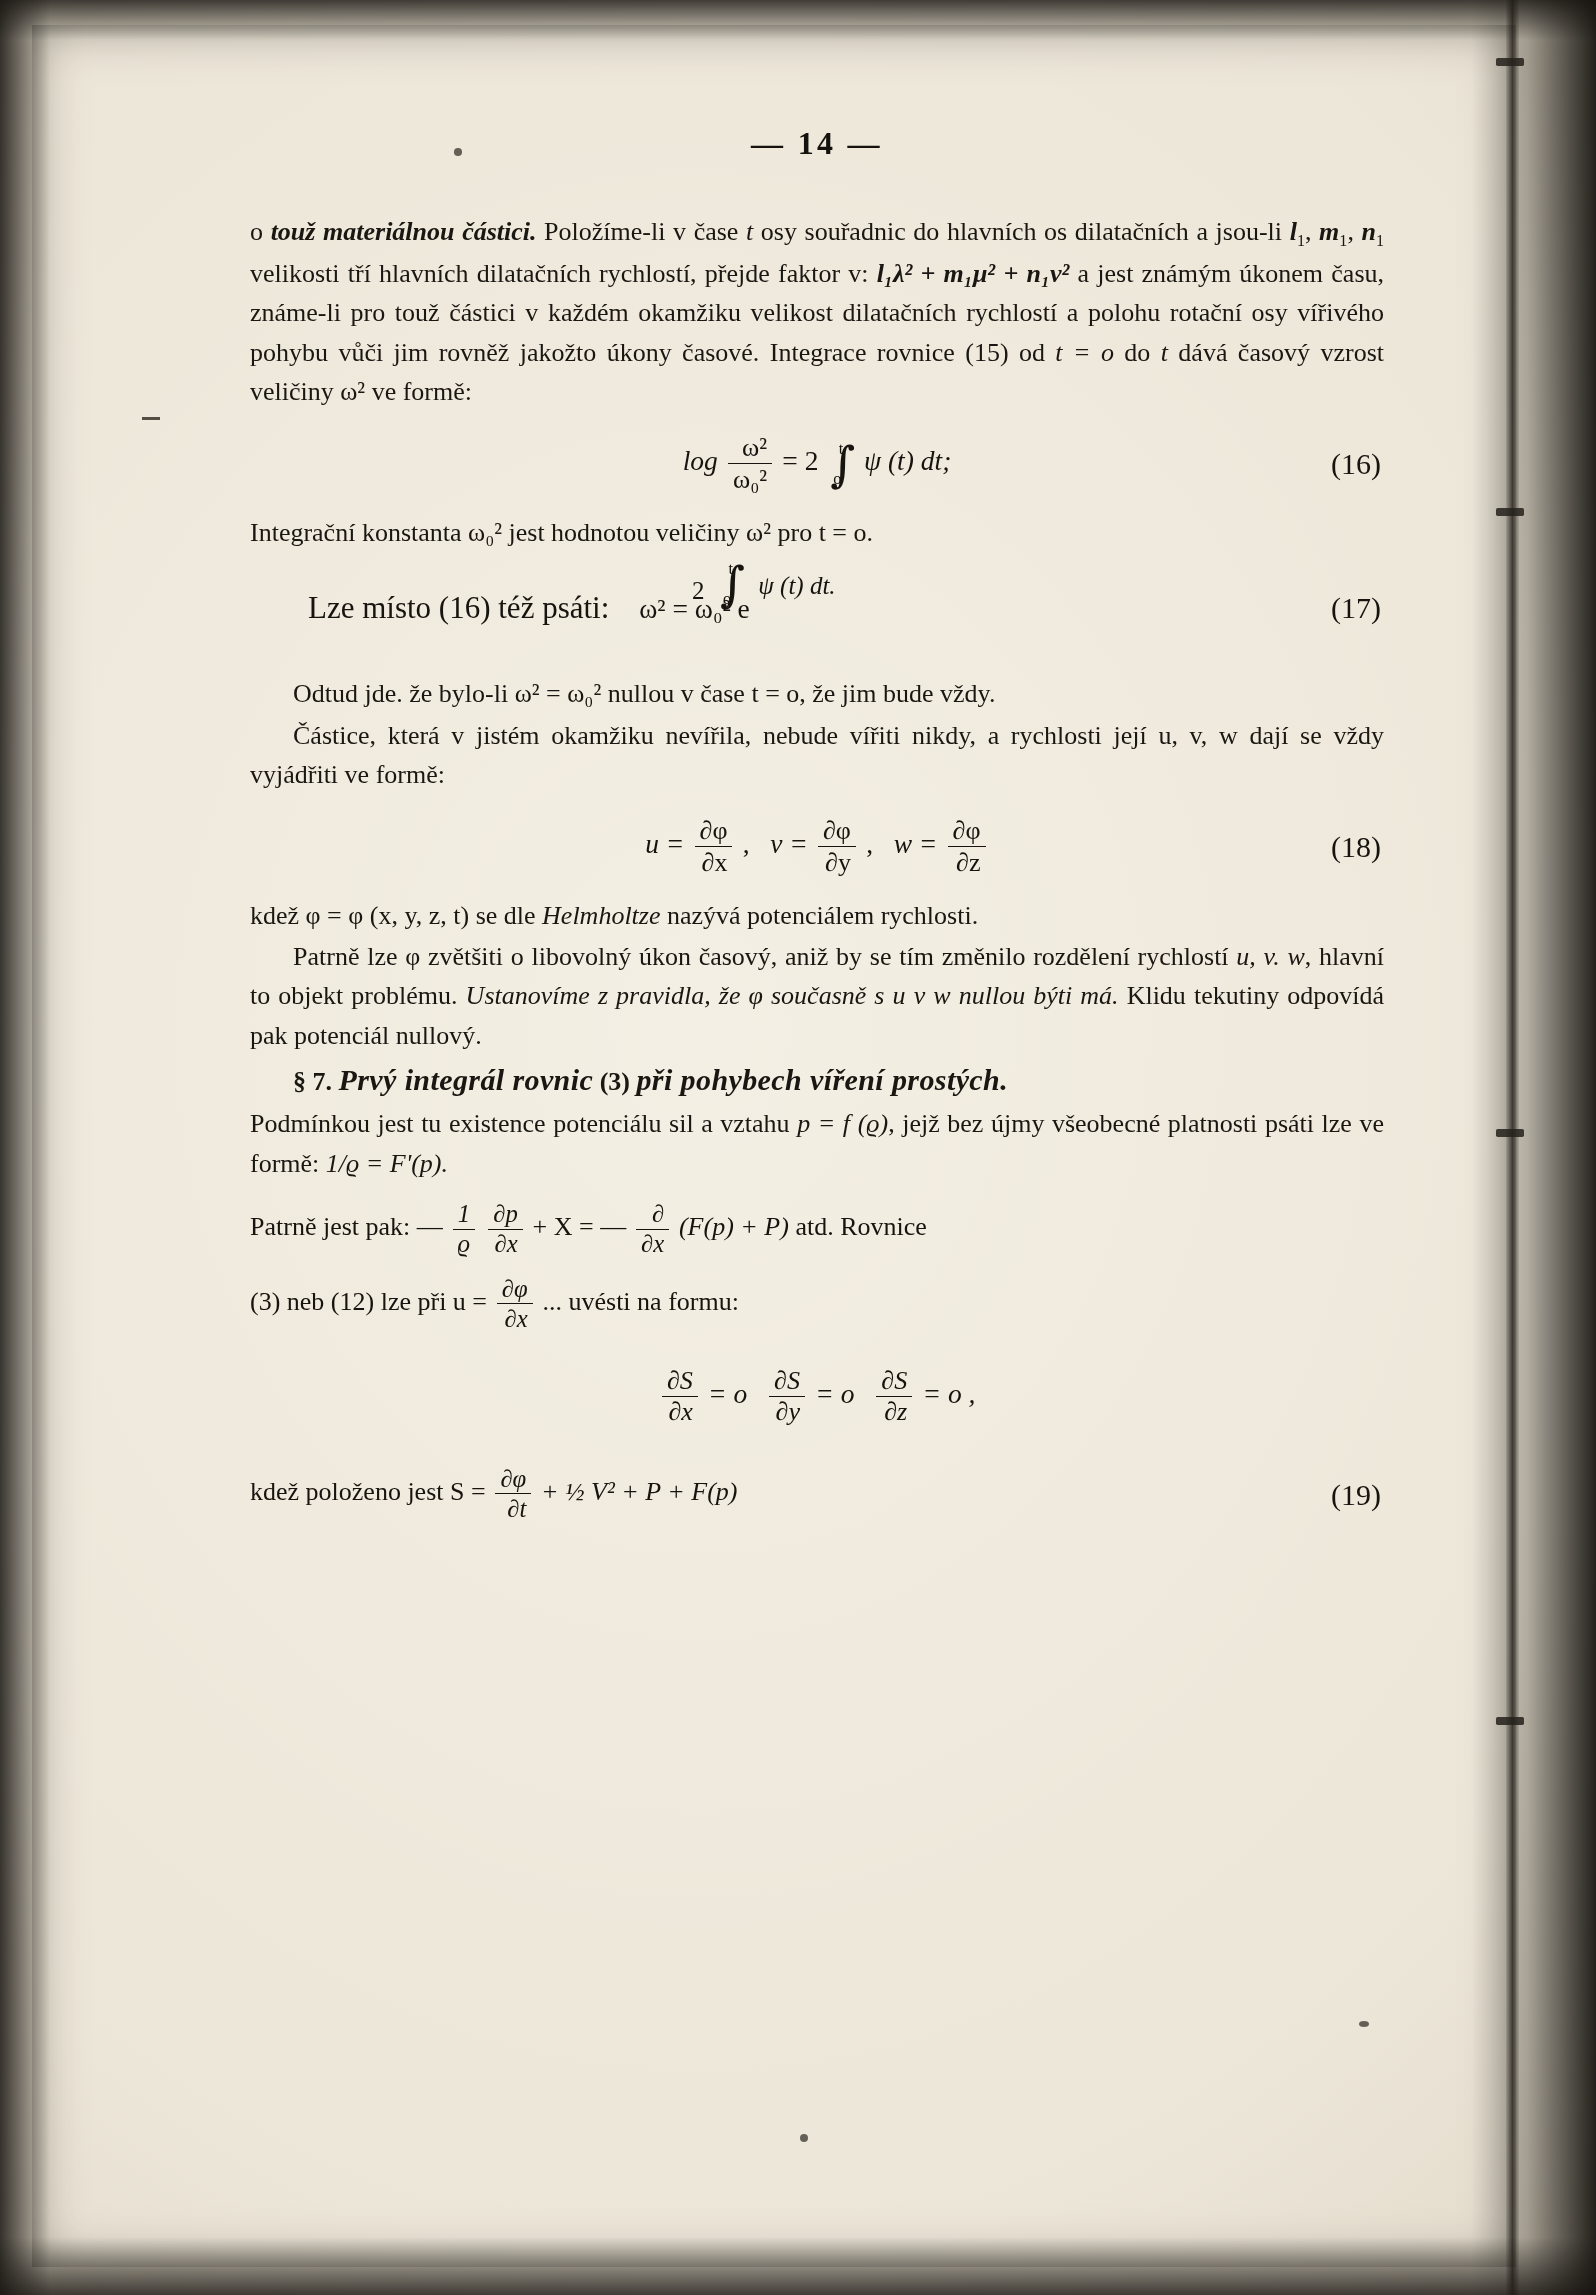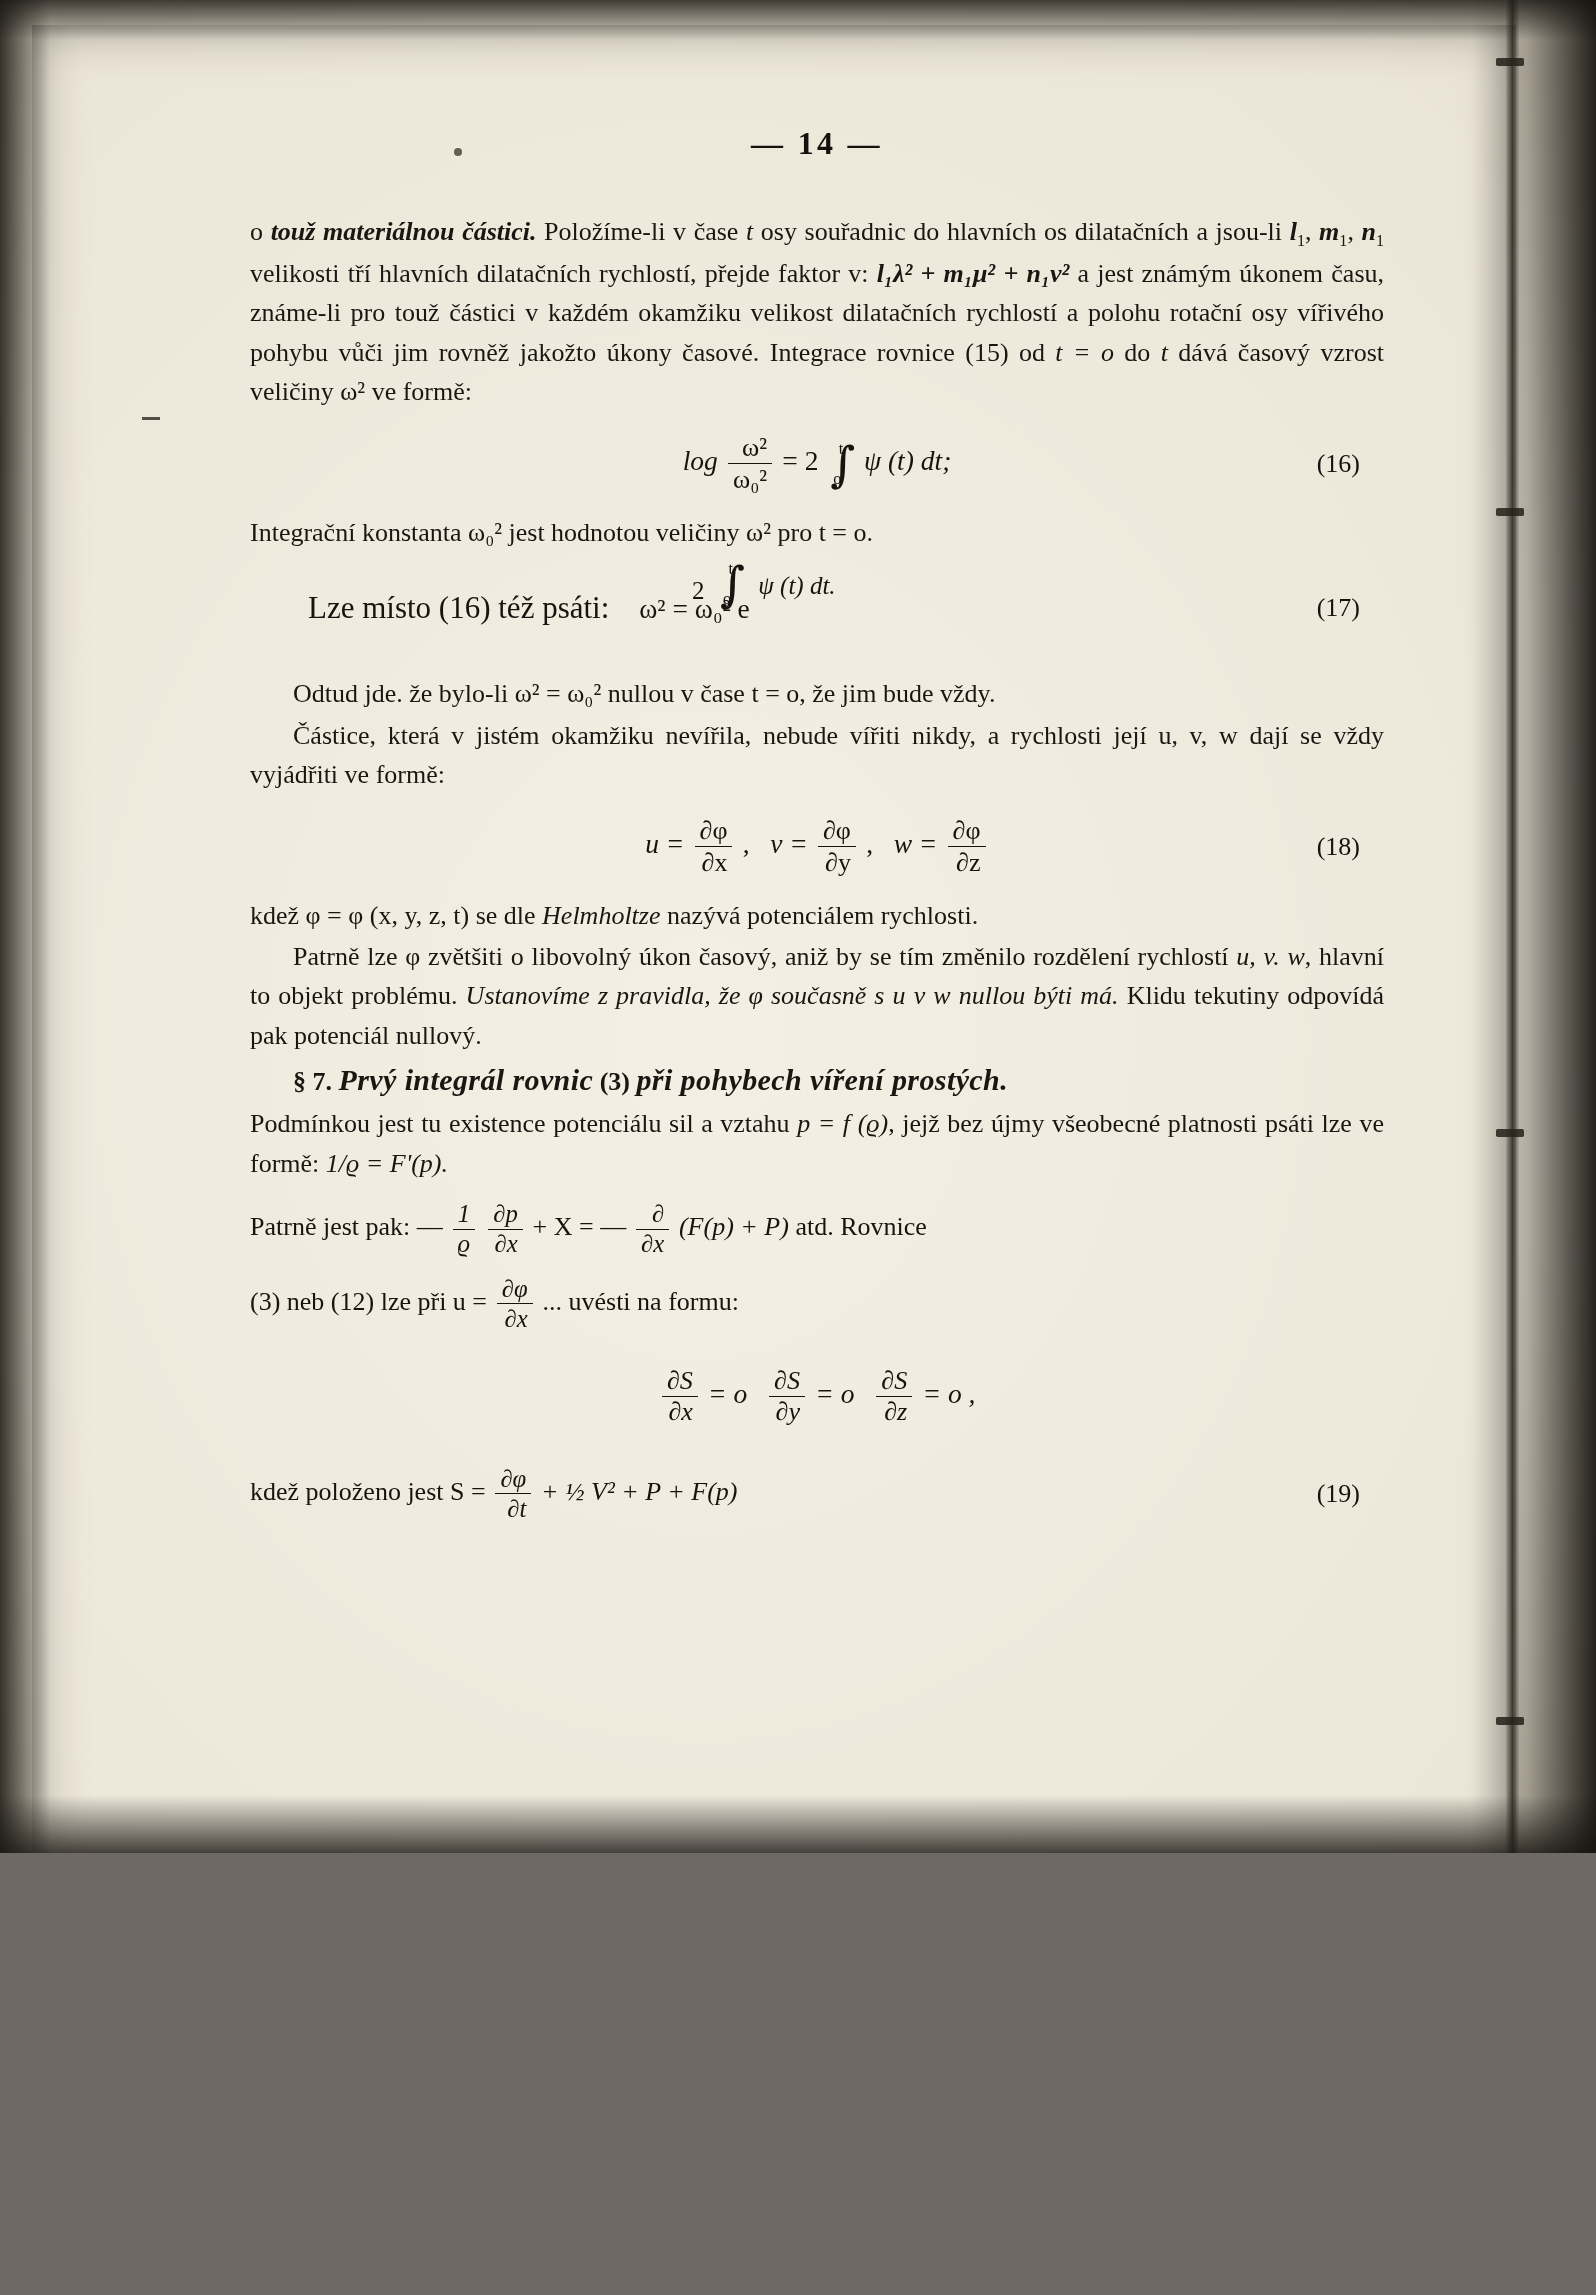--- a/index.html
+++ b/index.html
@@ -3,21 +3,21 @@
 <meta charset="utf-8">
 <style>
   html, body {
     margin: 0;
     padding: 0;
     background: #6e6a63;
   }
   .page {
     position: relative;
     width: 1596px;
-    height: 1853px;
+    height: 2295px;
     overflow: hidden;
     background: #b9b2a6;
     font-family: "Liberation Serif", serif;
   }
   
   .scan-bg {
     position: absolute;
     inset: 0;
     background:
       radial-gradient(ellipse 120% 90% at 48% 50%, #efe9dd 0%, #e7e0d2 45%, #ccc4b4 72%, #8e887c 92%, #4a463f 100%);
@@ -104,24 +104,24 @@
   sub { font-size: 0.62em; vertical-align: sub; }
 
   .eq-row {
     position: relative;
     margin: 21.7px 0 18.3px 0;
     font-size: 27.5px;
     text-align: center;
   }
   .eq-num {
     position: absolute;
-    right: 24px;
+    right: 3px;
     top: 50%;
     transform: translateY(-50%);
-    font-size: 26px;
+    font-size: 30px;
   }
   .frac {
     display: inline-block;
     vertical-align: middle;
     text-align: right;
     line-height: 1.12;
     margin: 0 3.3px;
     font-size: 0.95em;
   }
   .frac .num { display: block; padding: 0 5px 0.8px 5px; }

